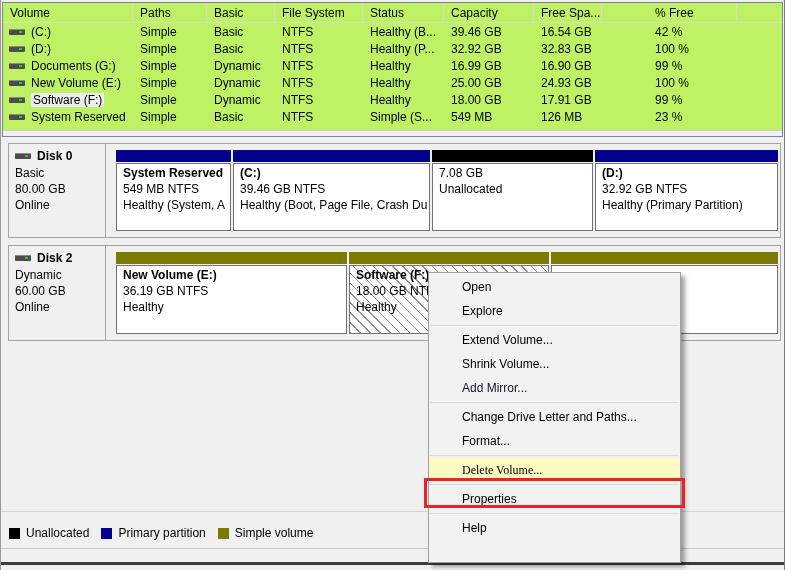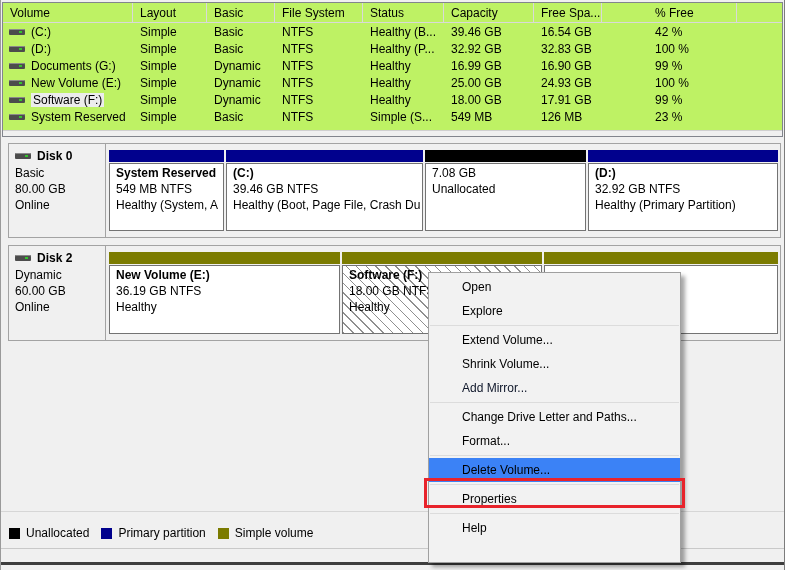--- a/index.html
+++ b/index.html
@@ -32,21 +32,21 @@
   .vicon { position: relative; width: 17px; height: 10px; flex: 0 0 17px; margin-right: 5px; }
   .vicon::before { content: ""; position: absolute; left: 0; top: 2px; width: 16px; height: 6px;
                    background: #4c4c4c; border-radius: 1px; box-shadow: inset 0 1px 0 #8a8a8a; }
   .vicon::after  { content: ""; position: absolute; right: 4px; top: 4px; width: 3px; height: 2px; background: #35c42d; }
 
   .lp-bottom { margin-top: auto; height: 6px; background: #f0f0f0; border-top: 1px solid #d0d0d0; }
 
   
   .disk-row {
     position: absolute; left: 7px; width: 773px;
-    border: 1px solid #a3a3a3; background: #f0f0f0; display: flex;
+    border: 1px solid #a3a3a3; background: #f0f0f0; display: flex; gap: 7px;
   }
   .disk-label { width: 97px; flex: 0 0 97px; border-right: 1px solid #a3a3a3; padding: 5px 4px 0 6px; }
   .disk-label .dname { display: flex; align-items: center; font-weight: bold; margin-bottom: 2px; }
   .disk-label .dline { line-height: 16px; }
   .part-strip { flex: 1; display: flex; padding: 6px 2px 6px 3px; gap: 2px; }
   .pcell { display: flex; flex-direction: column; min-width: 0; }
   .pbar { height: 12px; flex: 0 0 12px; }
   .pbox {
     flex: 1; background: #fff; border: 1px solid #737373; margin-top: 1px;
     padding: 1px 2px 0 6px; overflow: hidden; white-space: nowrap; line-height: 16px;
@@ -73,37 +73,37 @@
   .bottom-bar   { position: absolute; left: 0; top: 562px; width: 785px; height: 3px; background: #3d3d3d; }
 
   
   .ctx-menu {
     position: absolute; left: 427px; top: 272px; width: 253px; height: 291px;
     background: #f2f2f2; border: 1px solid #a0a0a0; padding-top: 2px;
     box-shadow: 4px 4px 4px rgba(0,0,0,0.35); z-index: 5;
   }
   .mi { height: 24px; line-height: 24px; padding-left: 33px; white-space: nowrap; }
   .mi.disabled { color: #0f172a; }
-  .mi.hl { background: #3b82f6; }
+  .mi.hl { background: #fef9c3; font-family: Liberation Serif, serif; }
   .msep { height: 1px; background: #dcdcdc; margin: 2px 1px; }
 
   .red-box {
     position: absolute; left: 423px; top: 478px; width: 261px; height: 30px;
     border: 3px solid #e8232b; z-index: 6; pointer-events: none;
   }
 </style>
 </head>
 <body>
 
 <div class="window">
 
   <div class="list-pane">
     <div class="lp-header">
       <div class="hcell c-vol">Volume</div>
-      <div class="hcell c-lay">Layout</div>
+      <div class="hcell c-lay">Paths</div>
       <div class="hcell c-typ">Basic</div>
       <div class="hcell c-fs">File System</div>
       <div class="hcell c-st">Status</div>
       <div class="hcell c-cap">Capacity</div>
       <div class="hcell c-fre">Free Spa...</div>
       <div class="hcell c-pct">% Free</div>
       <div class="hcell c-fill"></div>
     </div>
 
     <div class="lp-row">

